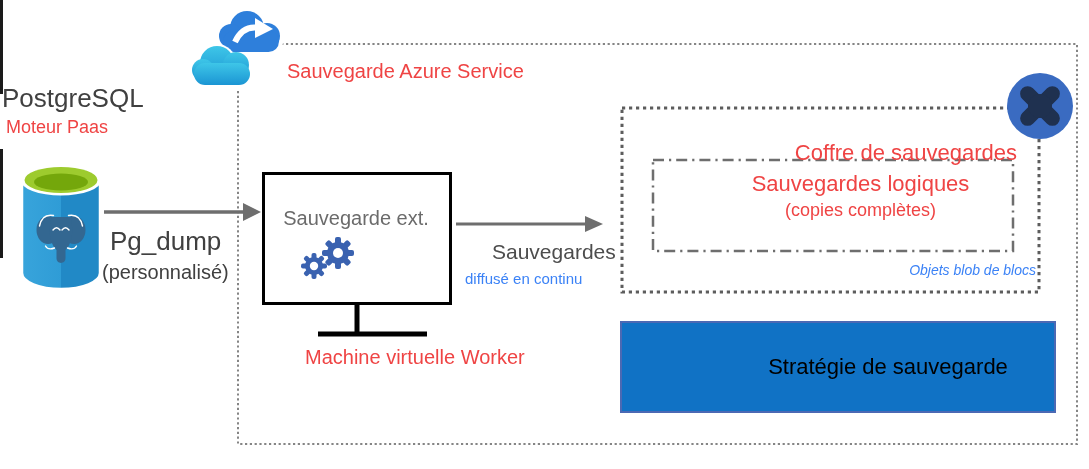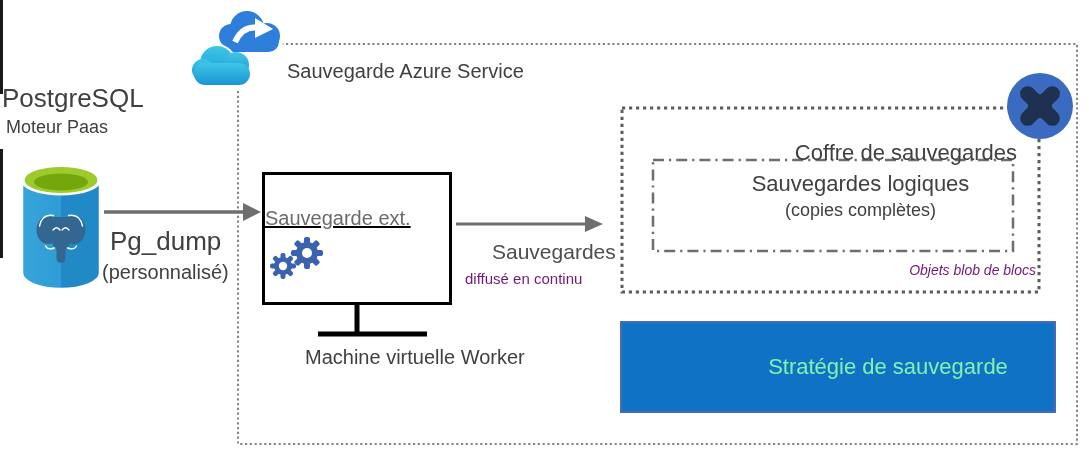--- a/index.html
+++ b/index.html
@@ -3,39 +3,39 @@
 <meta charset="utf-8">
 <style>
   html,body{margin:0;padding:0;background:#fff;}
   #canvas{
     position:relative;width:1089px;height:469px;background:#fff;overflow:hidden;
     font-family:"Liberation Sans",sans-serif;
   }
   .abs{position:absolute;}
   .txt{position:absolute;white-space:nowrap;line-height:1.15;}
   .t-dark{color:#404040;}
-  .t-gray{color:#404040;}
-  .t-light{color:#701a75;}
+  .t-gray{color:#ef4444;}
+  .t-light{color:#3b82f6;}
   
   .edge-line{position:absolute;left:0;width:3px;background:#1a1a1a;}
   
   #monitor-box{
     position:absolute;left:262px;top:172px;width:190px;height:133px;
     background:#fff;border:3px solid #000;box-sizing:border-box;z-index:3;
-    display:flex;flex-direction:column;align-items:flex-start;text-decoration:underline;
+    display:flex;flex-direction:column;align-items:center;
   }
   #monitor-label{margin:32px 2px 0 0;font-size:20px;color:#6b6b6b;}
   #monitor-gears{margin:4px 58px 0 0;}
   
   #policy-box{
     position:absolute;left:620px;top:321px;width:436px;height:92px;
     background:#1072C5;border:2.5px solid #4B69B4;box-sizing:border-box;
     display:flex;align-items:center;justify-content:center;z-index:3;
   }
-  #policy-label{color:#86efac;font-size:22px;text-indent:100px;}
+  #policy-label{color:#000000;font-size:22px;text-indent:100px;}
   .icon-layer{z-index:5;}
   .text-layer{z-index:4;}
 </style>
 </head>
 <body>
 
 <div id="canvas">
 
   <svg class="abs" style="left:0;top:0;z-index:1" width="1089" height="469" viewBox="0 0 1089 469">
 

